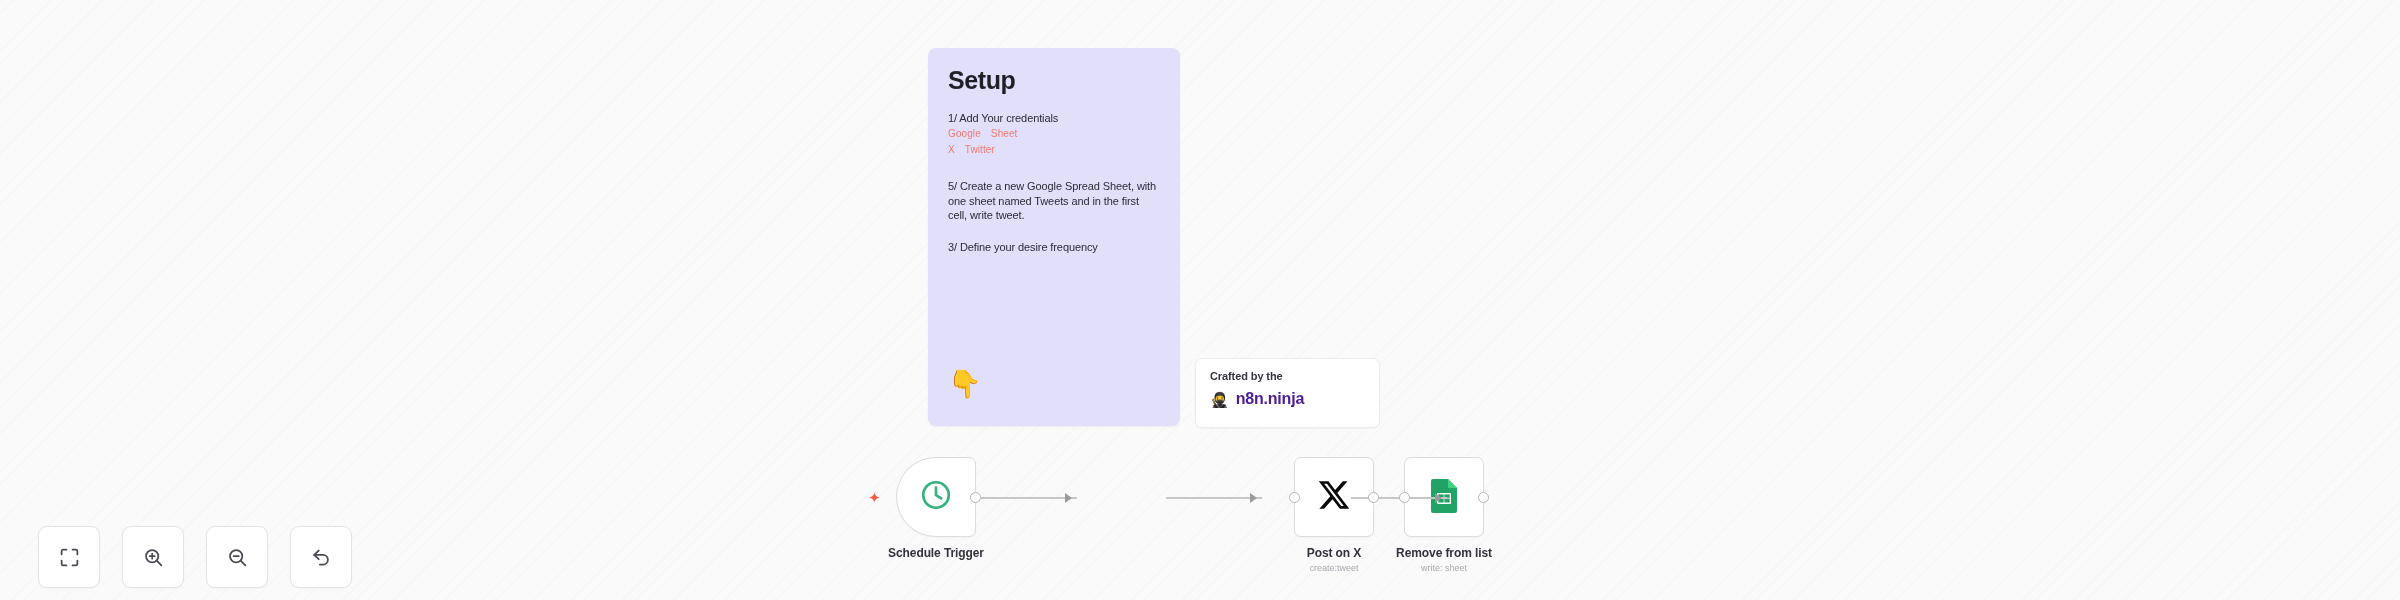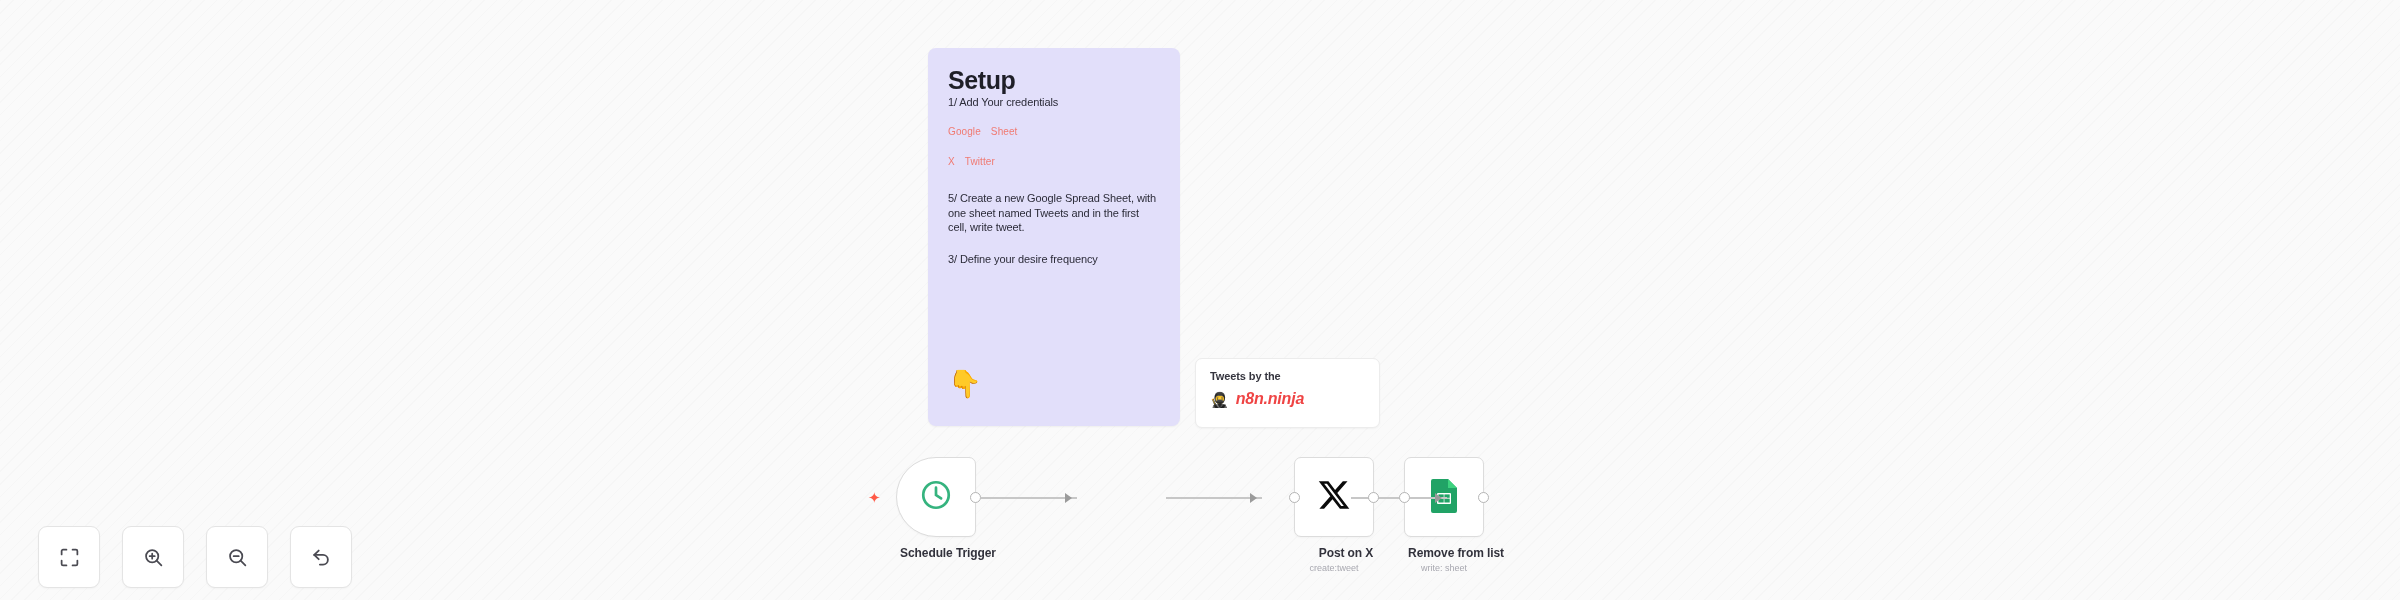--- a/index.html
+++ b/index.html
@@ -34,34 +34,35 @@
     background:#e2dffa;
     border-radius:8px;
     padding:18px 20px 0 20px;
     box-shadow:0 1px 2px rgba(0,0,0,0.05);
   }
   #sticky-note .note-title {
     font-size:25px;
     font-weight:bold;
     color:#1f1f28;
     letter-spacing:-0.4px;
+    margin-bottom:16px;
   }
   #sticky-note .note-step {
     font-size:11px;
     font-weight:normal;
     color:#2b2b38;
     line-height:1.28;
     letter-spacing:-0.1px;
   }
   #sticky-note .note-cred {
     font-size:10px;
     color:#f07a72;
     line-height:1.42;
     letter-spacing:0.1px;
-    margin-top:16px;
+    margin-top:2px;
   }
   #sticky-note .note-cred a {
     color:#f07a72;
     text-decoration:none;
     margin-right:10px;
   }
   #sticky-note .gap-lg { height:22px; }
   #sticky-note .gap-md { height:18px; }
   .note-emoji {
     position:absolute;
@@ -90,24 +91,23 @@
   #crafted-card .crafted-row {
     display:flex;
     align-items:center;
     gap:7px;
     margin-top:8px;
   }
   #crafted-card .crafted-emoji { font-size:15px; line-height:1; }
   #crafted-card .crafted-link {
     font-size:16px;
     font-weight:bold;
-    color:#ef4444;
+    color:#4c1d95;
     text-decoration:none;
     letter-spacing:-0.2px;
-    font-style:italic;
   }
 
   
   .node {
     position:absolute;
     width:80px; height:80px;
     background:#ffffff;
     border:1px solid #dcdcdc;
     border-radius:7px;
     display:flex;
@@ -122,21 +122,20 @@
     position:absolute;
     top:88px;
     left:50%;
     transform:translateX(-50%);
     white-space:nowrap;
     font-size:12px;
     font-weight:bold;
     color:#32323c;
     text-align:center;
     letter-spacing:-0.1px;
-    margin-left:12px;
   }
   .node-sub {
     position:absolute;
     top:105px;
     left:50%;
     transform:translateX(-50%);
     white-space:nowrap;
     font-size:9px;
     color:#a8a8b0;
     text-align:center;
@@ -222,21 +221,21 @@
     <div class="note-step">5/ Create a new Google Spread Sheet, with one sheet named Tweets and in the first cell, write tweet.</div>
 
     <div class="gap-md"></div>
 
     <div class="note-step">3/ Define your desire frequency</div>
 
     <div class="note-emoji">👇</div>
   </div>
 
   <div id="crafted-card">
-    <div class="crafted-label">Tweets by the</div>
+    <div class="crafted-label">Crafted by the</div>
     <div class="crafted-row">
       <span class="crafted-emoji">🥷</span>
       <a class="crafted-link" href="#">n8n.ninja</a>
     </div>
   </div>
 
   <div class="conn" style="left:981px; top:497px; width:96px;"></div>
   <div class="conn-arrow" style="left:1065px; top:493px;"></div>
 
   <div class="conn" style="left:1166px; top:497px; width:96px;"></div>

